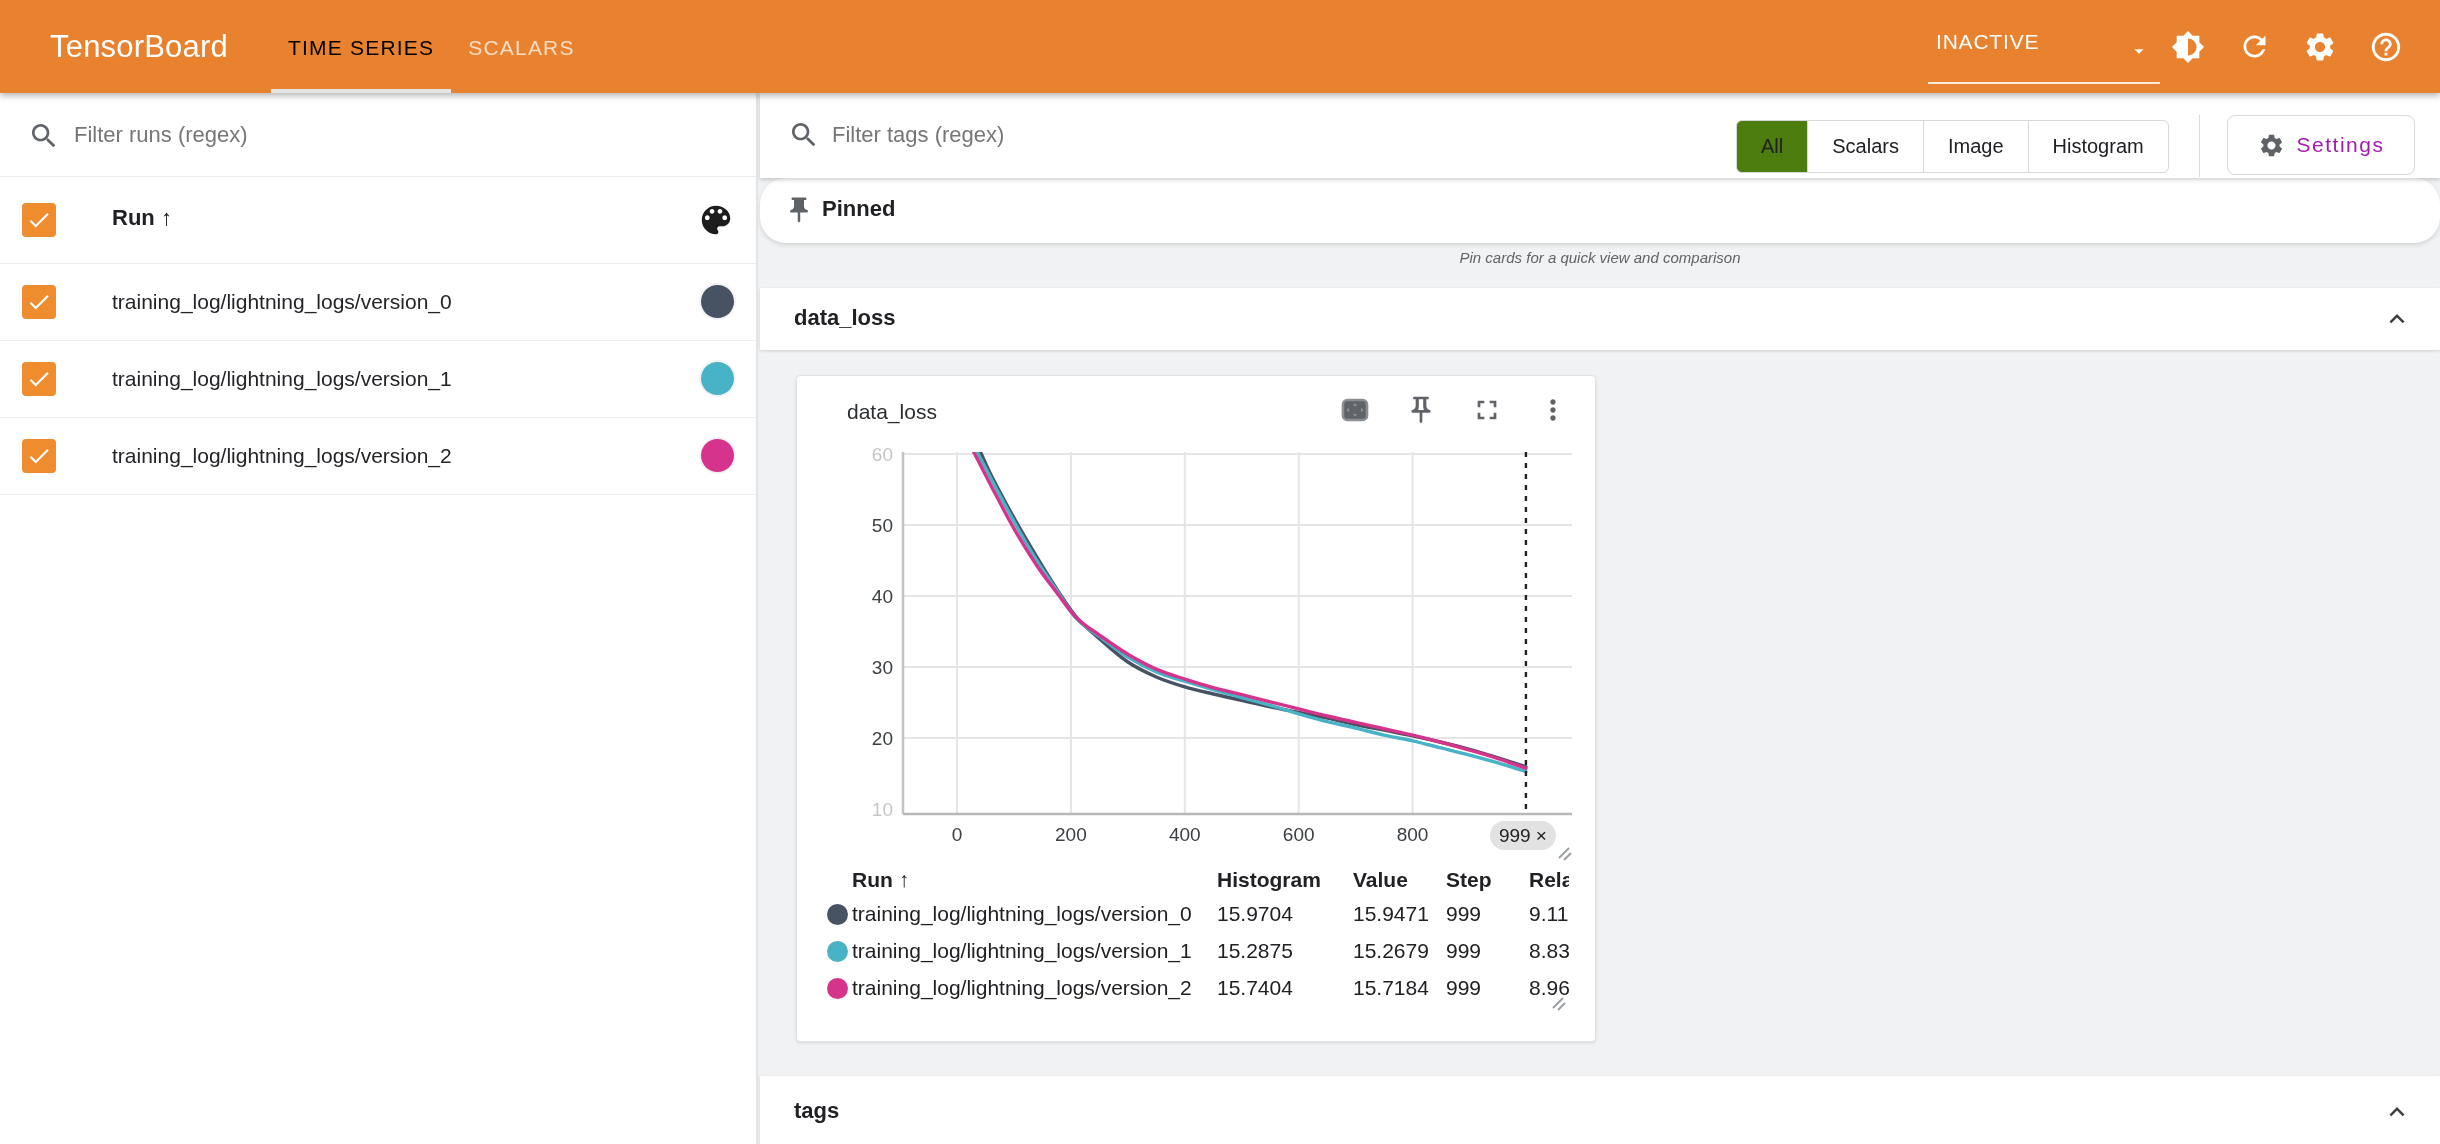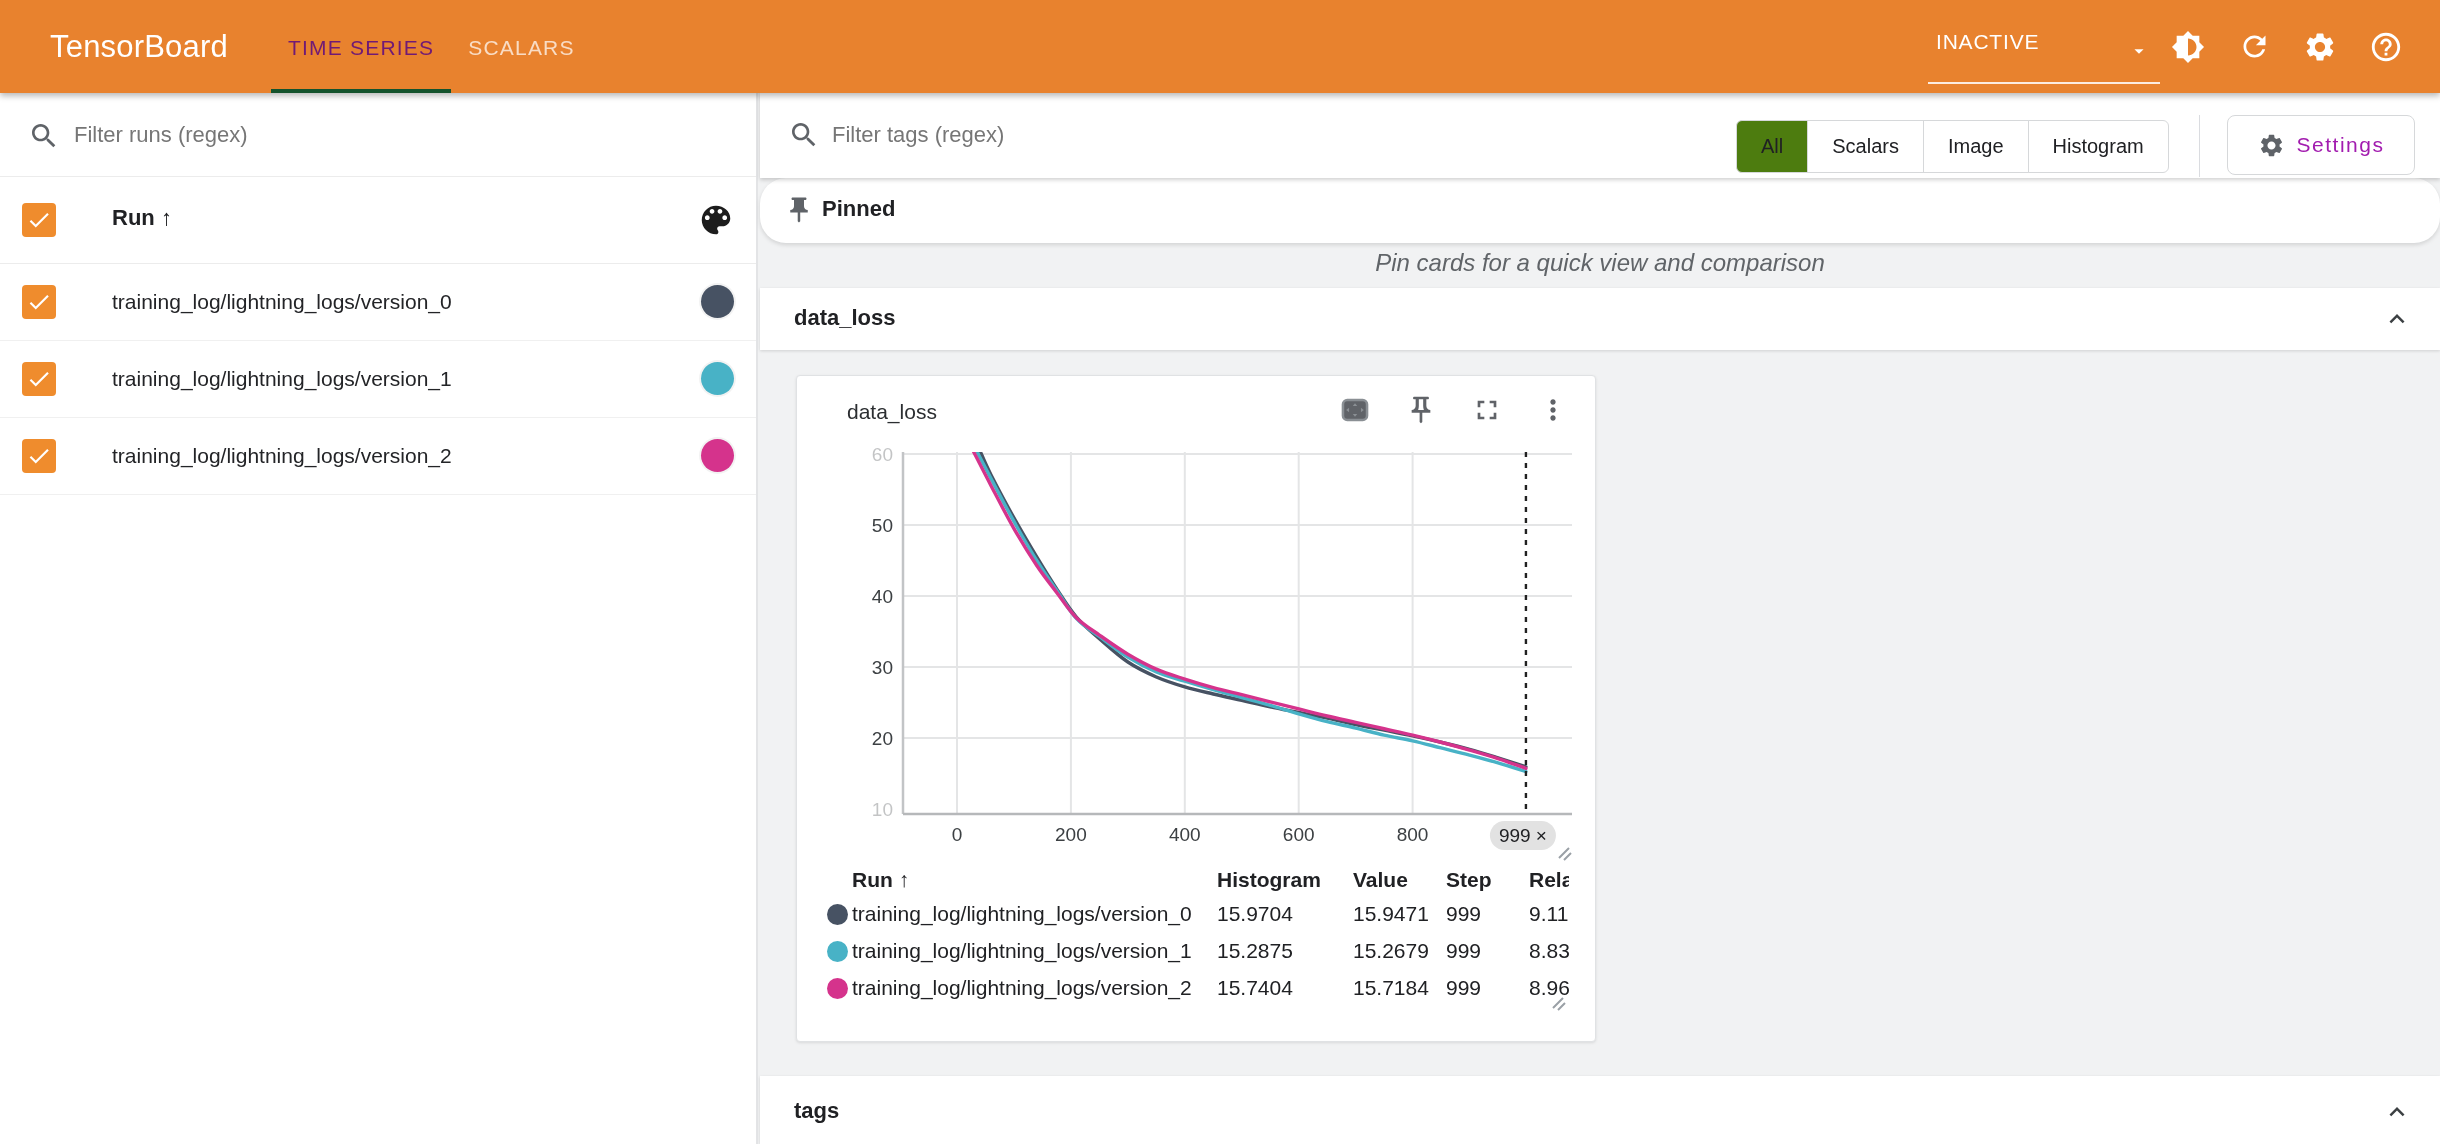--- a/index.html
+++ b/index.html
@@ -9,21 +9,21 @@
 
   
   #header { position:absolute; top:0; left:0; width:2440px; height:93px;
     background:#e8822e; box-shadow:0 3px 6px rgba(0,0,0,.28); z-index:50;
     display:flex; align-items:center; }
   .logo { position:absolute; left:50px; top:0; height:93px; line-height:93px;
     color:#fff; font-size:31px; font-weight:500; letter-spacing:.2px; }
   .tabs { position:absolute; left:271px; top:0; height:93px; display:flex; }
   .tab { height:93px; line-height:96px; padding:0 17px; color:rgba(255,255,255,.72);
     font-size:21px; font-weight:500; letter-spacing:1.2px; cursor:pointer; border-bottom:4px solid transparent; }
-  .tab.active { color:#701a75; border-bottom:4px solid #14532d; }
+  .tab.active { color:#000000; border-bottom:4px solid #e5e5e5; }
   .run-status { position:absolute; left:1928px; top:0; width:232px; height:93px; }
   .run-status .label { position:absolute; left:8px; top:30px; color:#fff; font-size:21px;
     font-weight:500; letter-spacing:.8px; }
   .run-status .arrow { position:absolute; right:10px; top:40px; }
   .run-status .underline { position:absolute; left:0; bottom:9px; width:232px; height:2px;
     background:rgba(255,255,255,.85); }
   .hdr-icons { position:absolute; left:2170px; top:0; height:93px; display:flex; align-items:center; gap:30px; }
   .hdr-icon-btn { width:36px; height:36px; display:flex; align-items:center; justify-content:center; cursor:pointer; }
   .hdr-icon-btn svg { fill:#fff; }
 
@@ -68,21 +68,21 @@
     cursor:pointer; }
   .settings-btn svg { fill:#5f6368; }
   .settings-btn span { font-size:21px; color:#a21caf; font-weight:400; letter-spacing:1.5px; }
 
   #pinned-bar { position:absolute; top:85px; left:0; width:1680px; height:65px; background:#fff;
     box-shadow:0 2px 4px rgba(0,0,0,.13); z-index:8;border-radius:26px; }
   #pinned-bar svg { position:absolute; left:24px; top:17px; fill:#5f6368; }
   #pinned-bar .pinned-title { position:absolute; left:62px; top:18px; font-size:22px; font-weight:bold; }
 
   .hint-zone { position:absolute; top:150px; left:0; width:1680px; height:45px; overflow:hidden; }
-  .hint-text { margin-top:6px; text-align:center; font-size:24px; font-style:italic; color:#606468; }
+  .hint-text { margin-top:6px; text-align:center; font-size:15px; font-style:italic; color:#606468; }
 
   .section-header { position:absolute; left:0; width:1680px; height:62px; background:#fff;
     box-shadow:0 1px 3px rgba(0,0,0,.14); }
   .section-title { position:absolute; left:34px; top:17px; font-size:22px; font-weight:bold; }
   .collapse-btn { position:absolute; right:28px; top:16px; width:30px; height:30px; cursor:pointer; }
   .collapse-btn svg { fill:#3c4043; }
   #section-data-loss { top:195px; }
   #section-epoch { top:983px; height:68px; }
   #section-epoch .section-title { top:22px; }
   #section-epoch .collapse-btn { top:21px; }

